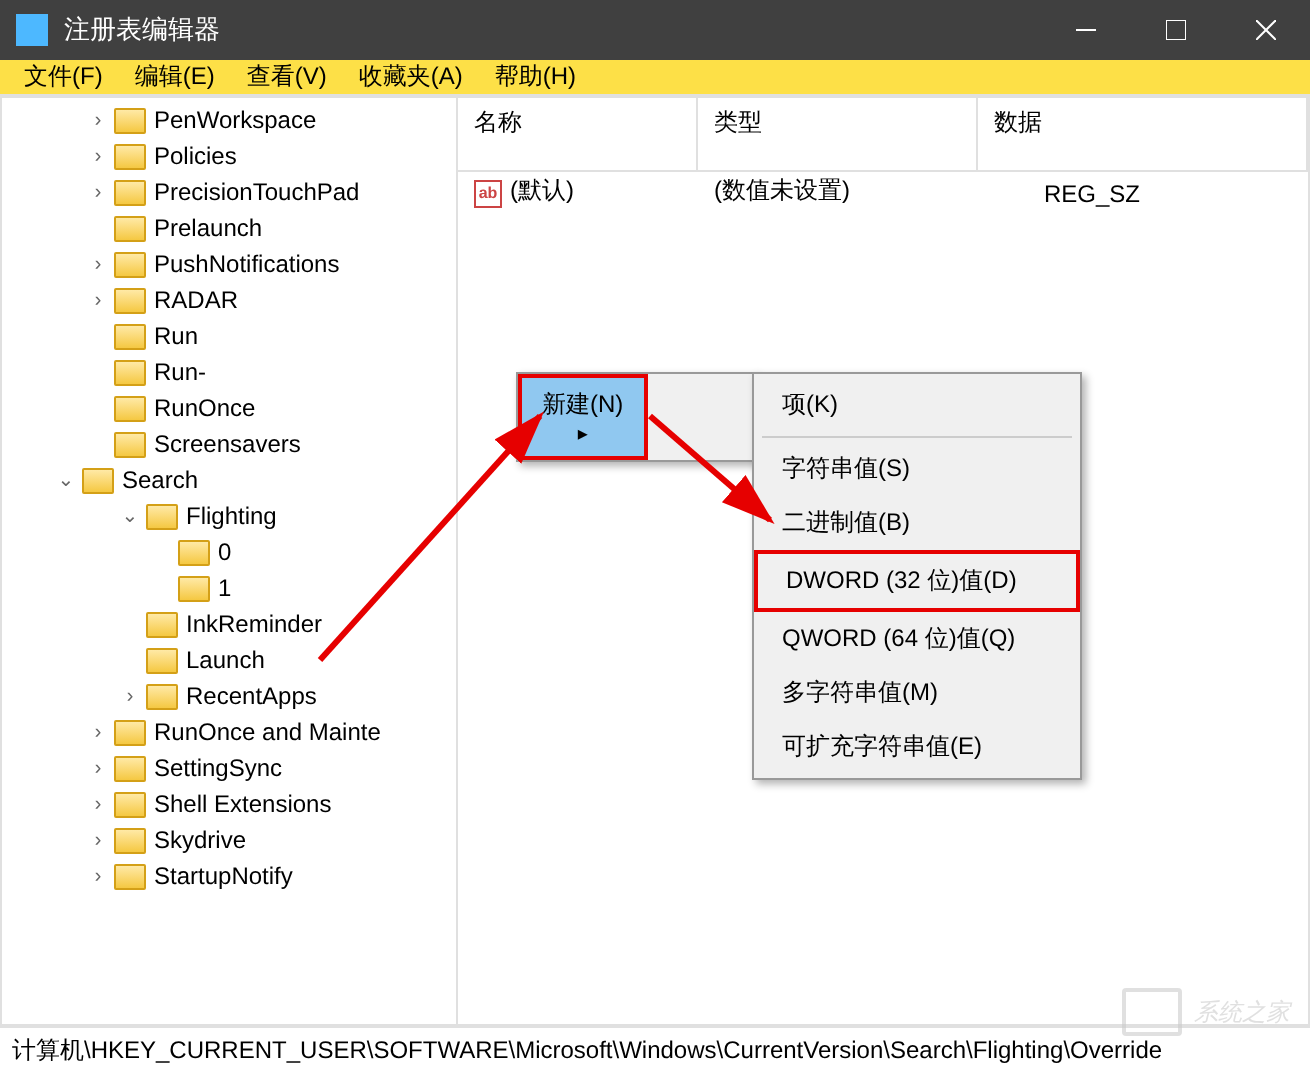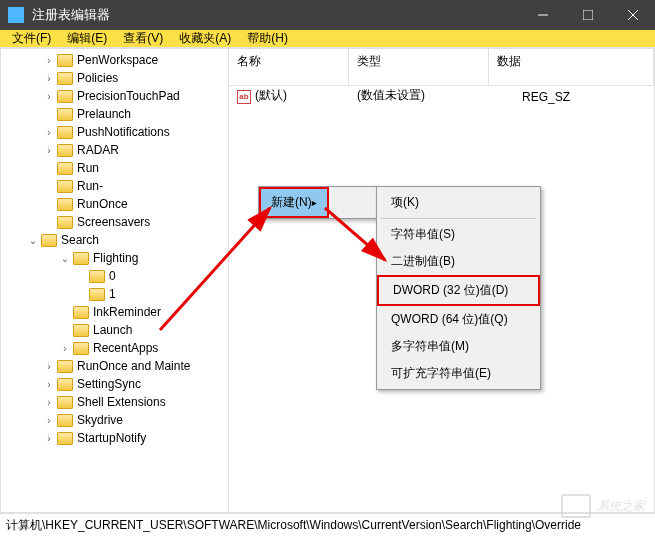--- a/index.html
+++ b/index.html
@@ -32,21 +32,21 @@
     .list-header { display: flex; height: 37px; border-bottom: 1px solid #e0e0e0; }
     .list-header-col { padding: 4px 8px; border-right: 1px solid #e0e0e0; }
     .col-name { width: 120px; }
     .col-type { width: 140px; }
     .col-data { flex: 1; }
     .list-row { display: flex; height: 20px; align-items: flex-end; }
     .list-cell { padding: 2px 8px; }
     .string-icon { width: 14px; height: 14px; border: 1px solid #c44; background: #fff; color: #c44; font-size: 8px; display: inline-flex; align-items: center; justify-content: center; margin-right: 4px; font-weight: bold; }
     
     .context-menu-1 { position: absolute; left: 258px; top: 186px; width: 120px; background: #f0f0f0; border: 1px solid #999; box-shadow: 2px 2px 4px rgba(0,0,0,0.3); }
-    .ctx-item { padding: 5px 10px; cursor: pointer; display: flex; align-items: center; justify-content: space-between; }
+    .ctx-item { padding: 5px 10px; cursor: pointer; display: flex; align-items: center; justify-content: space-between; flex-direction: column; }
     .ctx-item.selected { background: #90c8f0; }
     .ctx-arrow { font-size: 10px; }
     
     .context-menu-2 { position: absolute; left: 376px; top: 186px; width: 165px; background: #f0f0f0; border: 1px solid #999; box-shadow: 2px 2px 4px rgba(0,0,0,0.3); padding: 2px 0; }
     .ctx2-item { padding: 5px 14px; cursor: pointer; }
     .ctx-divider { height: 1px; background: #ccc; margin: 2px 4px; }
     
     .statusbar { height: 22px; border-top: 1px solid #e0e0e0; padding: 3px 6px; font-size: 12px; white-space: nowrap; overflow: hidden; }
     
     .red-arrow { position: absolute; pointer-events: none; }

